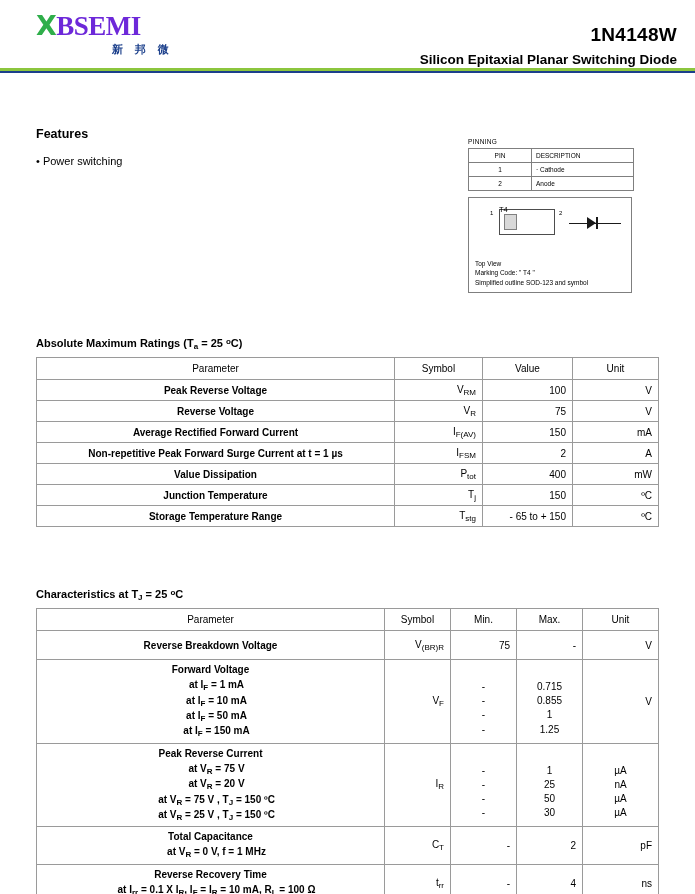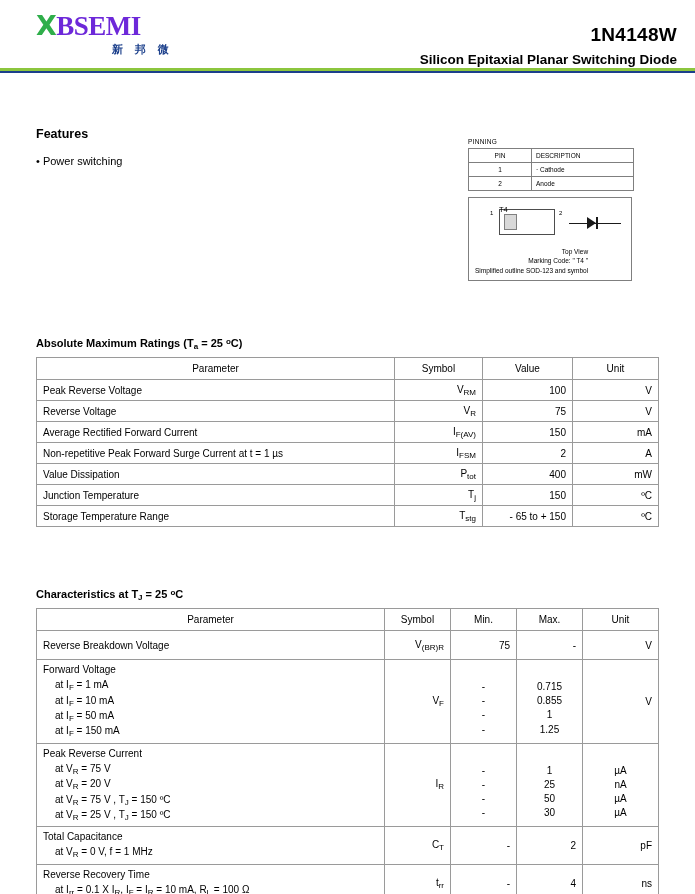--- a/index.html
+++ b/index.html
@@ -135,25 +135,24 @@
     text-align: left;
     height: 11px;
   }
   table.pin-table .c-pin { width: 54px; text-align: center; }
   table.pin-table tr.hdr td { text-align: left; }
   table.pin-table tr.hdr td.c-pin { text-align: center; }
 
   .outline-box {
     margin-top: 6px;
     width: 164px;
-    height: 84px;
+    height: 96px;
     border: 1px solid #7f7f7f;
     position: relative;
     box-sizing: border-box;
-    text-align: right;
   }
   .pkg {
     position: absolute;
     left: 30px;
     top: 11px;
     width: 56px;
     height: 26px;
     border: 1px solid #4d4d4d;
     background: #ffffff;
     box-sizing: border-box;
@@ -261,21 +260,22 @@
     border: 1px solid #9a9a9a;
     padding: 3px 6px;
     vertical-align: middle;
     height: 14px;
   }
   table.data tr.head td {
     text-align: center;
     height: 15px;
   }
   table.data td.param {
-    text-align: left;
+    text-align: center;
+    font-weight: bold;
   }
   table.data td.ctr {
     text-align: right;
   }
   .multiline {
     line-height: 1.42;
   }
   .multiline .first {
     padding-bottom: 1px;
   }

